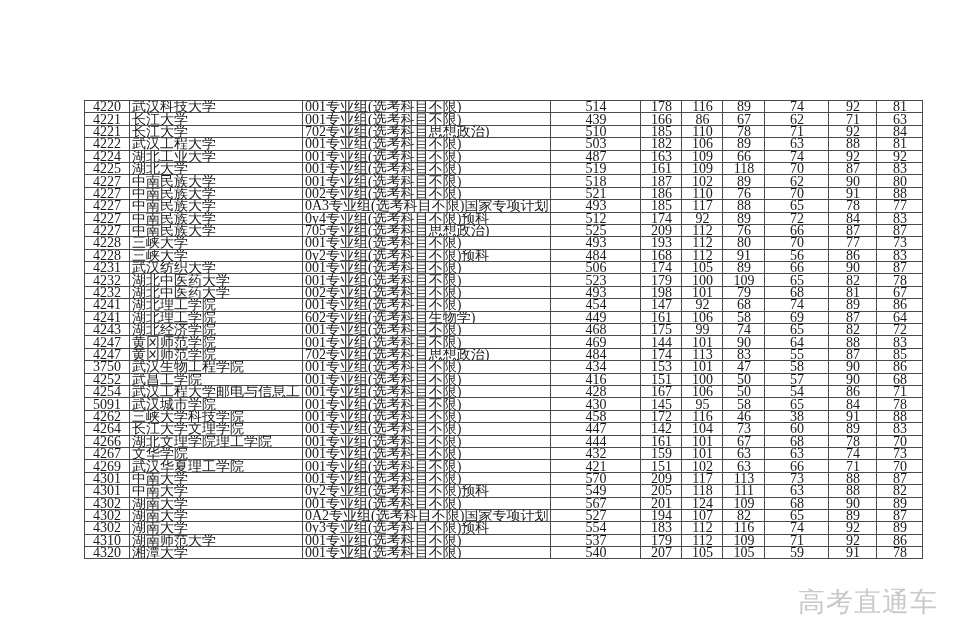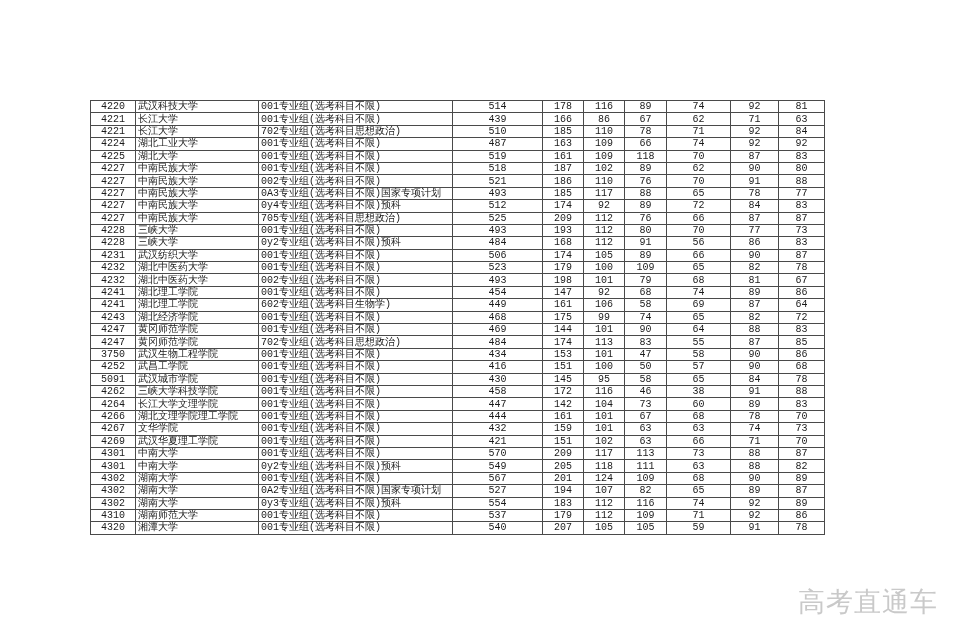--- a/index.html
+++ b/index.html
@@ -6,27 +6,26 @@
   .page {
     position: relative;
     width: 957px;
     height: 637px;
     background: #ffffff;
     overflow: hidden;
     font-family: "Liberation Serif", "DejaVu Serif", serif;
   }
   table.score-table {
     position: absolute;
-    left: 90px;
+    left: 84px;
     top: 100px;
     border-collapse: collapse;
     table-layout: fixed;
-    font-size: 10px;
+    font-size: 14px;
     color: #1a1a1a;
-    font-family: Liberation Mono, monospace;
   }
   table.score-table td {
     border: 1px solid #4a4a4a;
     height: 11.4px;
     line-height: 11px;
     padding: 0 2px;
     white-space: nowrap;
     overflow: hidden;
     text-align: center;
   }
@@ -95,20 +94,32 @@
           <td class="col-group">702专业组(选考科目思想政治)</td>
           <td class="col-n1">510</td>
           <td class="col-n2">185</td>
           <td class="col-n3">110</td>
           <td class="col-n4">78</td>
           <td class="col-n5">71</td>
           <td class="col-n6">92</td>
           <td class="col-n7">84</td>
         </tr>
         <tr>
+          <td class="col-code">4222</td>
+          <td class="col-name">武汉工程大学</td>
+          <td class="col-group">001专业组(选考科目不限)</td>
+          <td class="col-n1">503</td>
+          <td class="col-n2">182</td>
+          <td class="col-n3">106</td>
+          <td class="col-n4">89</td>
+          <td class="col-n5">63</td>
+          <td class="col-n6">88</td>
+          <td class="col-n7">81</td>
+        </tr>
+        <tr>
           <td class="col-code">4224</td>
           <td class="col-name">湖北工业大学</td>
           <td class="col-group">001专业组(选考科目不限)</td>
           <td class="col-n1">487</td>
           <td class="col-n2">163</td>
           <td class="col-n3">109</td>
           <td class="col-n4">66</td>
           <td class="col-n5">74</td>
           <td class="col-n6">92</td>
           <td class="col-n7">92</td>
@@ -323,20 +334,32 @@
           <td class="col-group">001专业组(选考科目不限)</td>
           <td class="col-n1">416</td>
           <td class="col-n2">151</td>
           <td class="col-n3">100</td>
           <td class="col-n4">50</td>
           <td class="col-n5">57</td>
           <td class="col-n6">90</td>
           <td class="col-n7">68</td>
         </tr>
         <tr>
+          <td class="col-code">4254</td>
+          <td class="col-name">武汉工程大学邮电与信息工</td>
+          <td class="col-group">001专业组(选考科目不限)</td>
+          <td class="col-n1">428</td>
+          <td class="col-n2">167</td>
+          <td class="col-n3">106</td>
+          <td class="col-n4">50</td>
+          <td class="col-n5">54</td>
+          <td class="col-n6">86</td>
+          <td class="col-n7">71</td>
+        </tr>
+        <tr>
           <td class="col-code">5091</td>
           <td class="col-name">武汉城市学院</td>
           <td class="col-group">001专业组(选考科目不限)</td>
           <td class="col-n1">430</td>
           <td class="col-n2">145</td>
           <td class="col-n3">95</td>
           <td class="col-n4">58</td>
           <td class="col-n5">65</td>
           <td class="col-n6">84</td>
           <td class="col-n7">78</td>

